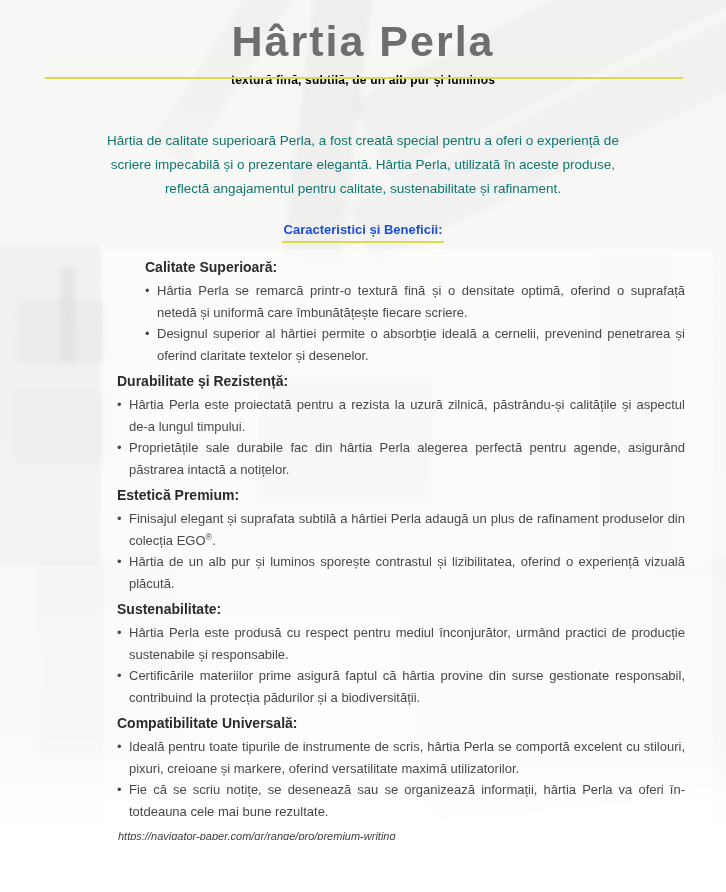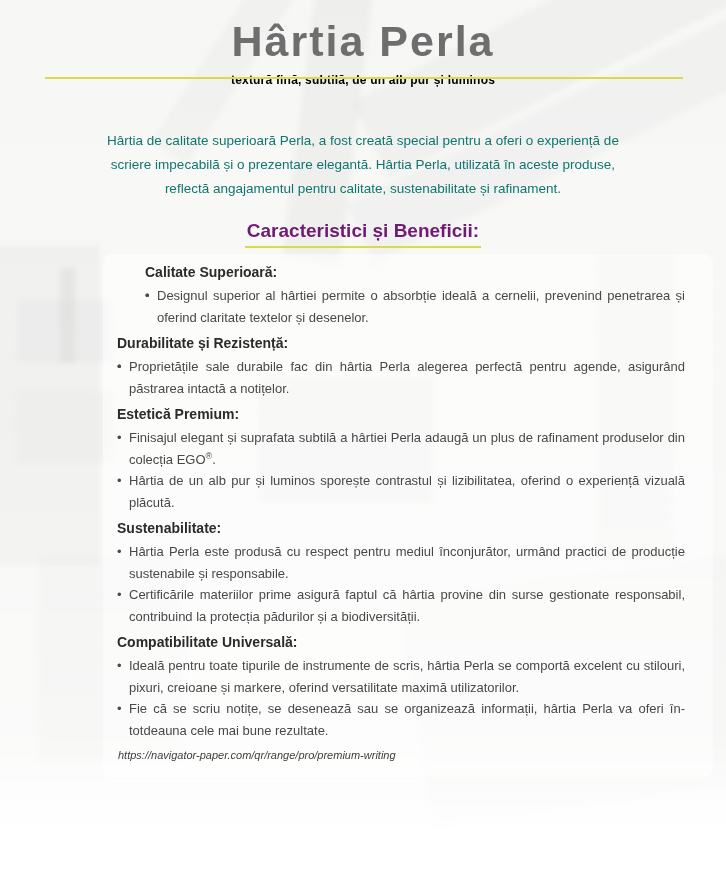--- a/index.html
+++ b/index.html
@@ -46,21 +46,21 @@
   }
   .page-subtitle{
     margin:7px 0 0 0;font-size:12px;font-weight:700;color:#000000;letter-spacing:.2px;
   }
   .intro{
     margin:42px auto 0 auto;max-width:548px;text-align:center;
     font-size:13.5px;line-height:24px;color:#0f766e;
   }
   .benefits-heading-wrap{text-align:center;margin-top:19px;}
   .benefits-heading{
-    display:inline-block;font-size:19px;font-weight:700;color:#701a75;
+    display:inline-block;font-size:13px;font-weight:700;color:#1d4ed8;
     padding:0 2px 4px 2px;border-bottom:2px solid var(--accent,#d9da4c);
   }
   .panel{
     margin:6px 13px 0 103px;
     background:rgba(255,255,255,.50);
     border-radius:9px;
     padding:10px 28px 14px 14px;
   }
   .section{margin-top:7px;}
   .section:first-child{margin-top:0;margin-left:28px;}
@@ -111,29 +111,29 @@
 
   <div class="benefits-heading-wrap">
     <span class="benefits-heading">Caracteristici și Beneficii:</span>
   </div>
 
   <div class="panel">
 
     <div class="section">
       <h3>Calitate Superioară:</h3>
       <ul>
-        <li><span class="bullet">•</span></li>
+        <li><span class="bullet">•</span><span>Hârtia Perla se remarcă printr-o textură fină și o densitate optimă, oferind o suprafață netedă și uniformă care îmbunătățește fiecare scriere.</span></li>
         <li><span class="bullet">•</span><span>Designul superior al hârtiei permite o absorbție ideală a cernelii, prevenind penetrarea și oferind claritate textelor și desenelor.</span></li>
       </ul>
     </div>
 
     <div class="section">
       <h3>Durabilitate și Rezistență:</h3>
       <ul>
-        <li><span class="bullet">•</span></li>
+        <li><span class="bullet">•</span><span>Hârtia Perla este proiectată pentru a rezista la uzură zilnică, păstrându-și calitățile și as­pectul de-a lungul timpului.</span></li>
         <li><span class="bullet">•</span><span>Proprietățile sale durabile fac din hârtia Perla alegerea perfectă pentru agende, asigurând păstrarea intactă a notițelor.</span></li>
       </ul>
     </div>
 
     <div class="section">
       <h3>Estetică Premium:</h3>
       <ul>
         <li><span class="bullet">•</span><span>Finisajul elegant și suprafata subtilă a hârtiei Perla adaugă un plus de rafinament pro­duselor din colecția EGO<sup>®</sup>.</span></li>
         <li><span class="bullet">•</span><span>Hârtia de un alb pur și luminos sporește contrastul și lizibilitatea, oferind o experiență vizuală plăcută.</span></li>
       </ul>

